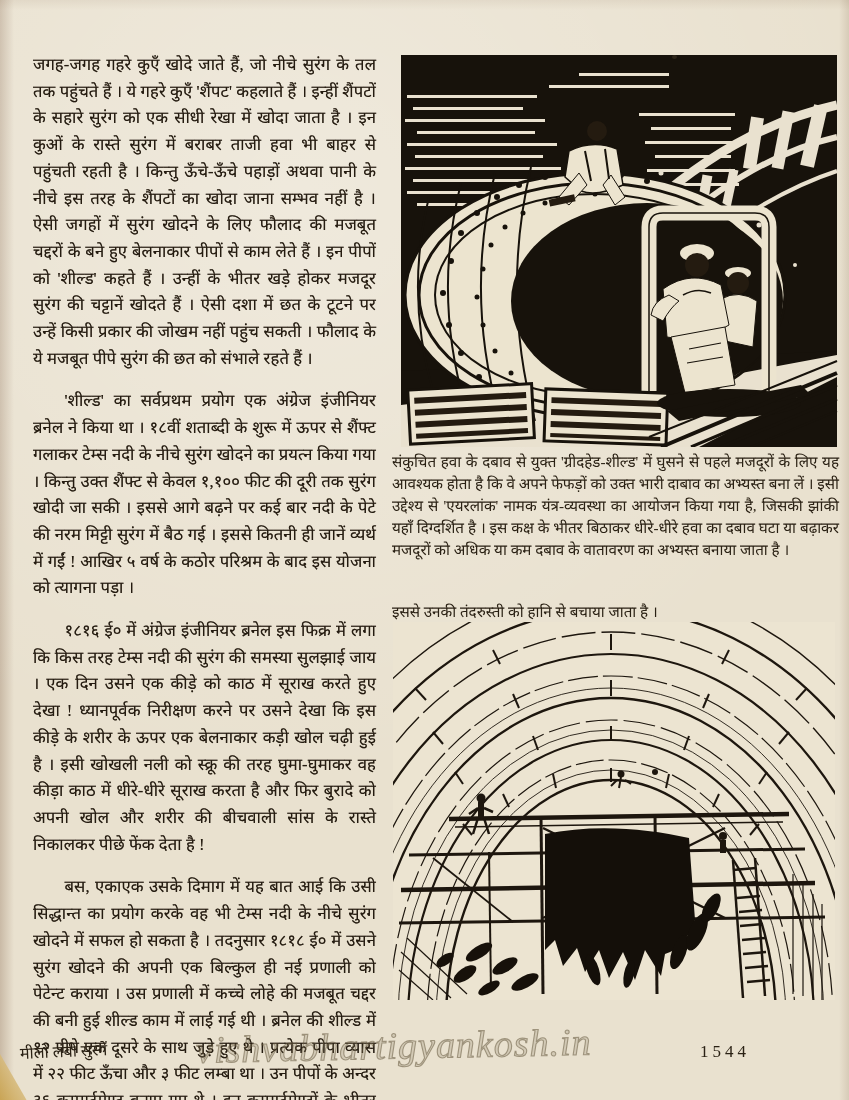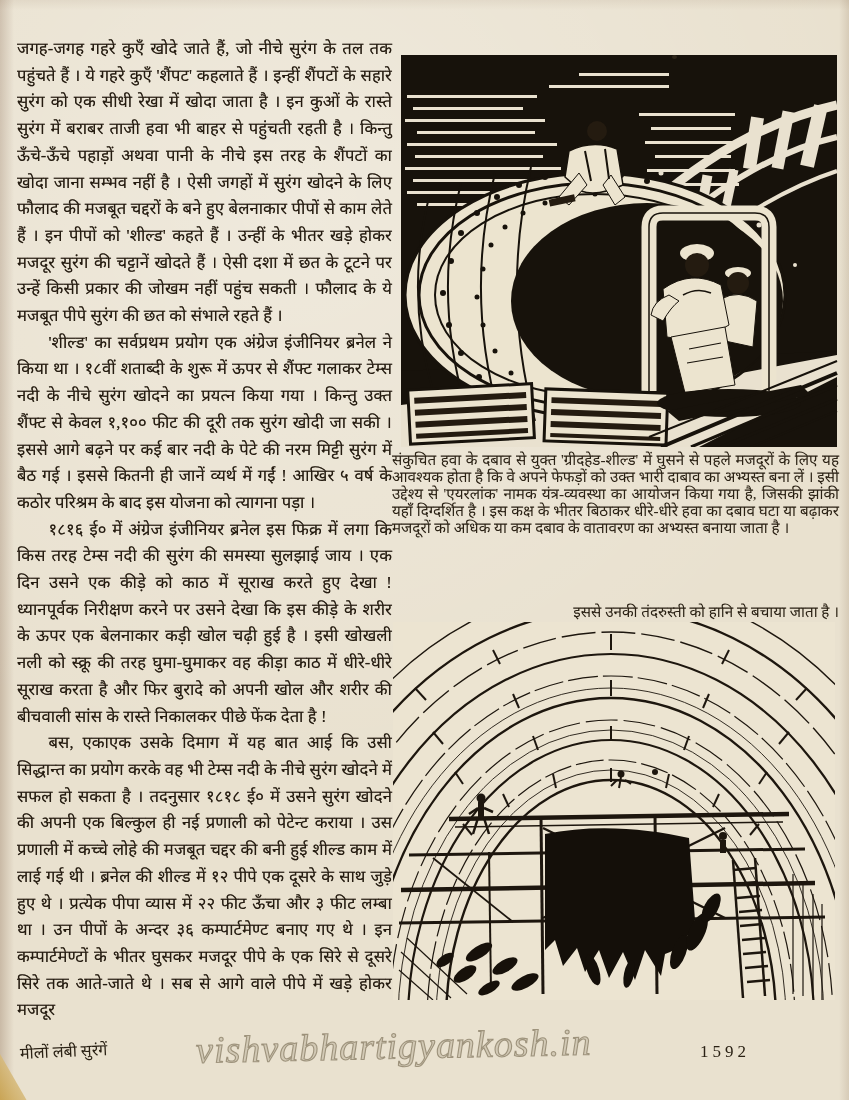--- a/index.html
+++ b/index.html
@@ -26,33 +26,33 @@
   }
   .speck{position:absolute;border-radius:50%;background:#2e261a;}
 
   
   .body-col{
     position:absolute;left:17px;top:36px;width:375px;
     font-size:16.6px;line-height:26.7px;text-align:justify;
     color:#241b10;letter-spacing:.1px;
     text-shadow:0 0 .4px rgba(36,27,16,.55);
   }
-  .body-col p{margin:0;}
+  .body-col p{margin:16px;}
   .body-col p.indent{text-indent:1.9em;}
 
   
   .fig1{position:absolute;left:399px;top:55px;width:440px;height:392px;}
   .caption1{
     position:absolute;left:392px;top:451px;width:447px;
-    font-size:15.2px;line-height:17px;text-align:justify;
+    font-size:15.2px;line-height:22px;text-align:justify;
     color:#2a2114;
   }
   .caption1-last{
     position:absolute;left:392px;top:603px;width:447px;
-    font-size:15.2px;line-height:18.9px;text-align:right;color:#2a2114;
+    font-size:15.2px;line-height:18.9px;text-align:left;color:#2a2114;
   }
   .fig2{position:absolute;left:393px;top:622px;width:442px;height:378px;}
   .caption2{
     position:absolute;left:385px;top:1002px;width:455px;
     font-size:15.4px;text-align:center;color:#2a2114;
   }
 
   
   .running-title{
     position:absolute;left:20px;top:1040px;font-size:16px;color:#2a2114;
@@ -340,17 +340,17 @@
         <circle cx="228" cy="152" r="3.5"></circle>
           <path d="M228,155 L226,166 M224,158 L218,164 M232,158 L238,162" stroke="#1d160e" stroke-width="2"></path>
         <circle cx="262" cy="150" r="3"></circle>
       </g>
     </svg>
   </div>
 
 
   <div class="running-title">मीलों लंबी सुरंगें</div>
   <div class="watermark">vishvabhartigyankosh.in</div>
-  <div class="page-number">1592</div>
+  <div class="page-number">1544</div>
 
   <div class="speck" style="left:672px;top:55px;width:5px;height:4px;"></div>
   <div class="corner-sliver"></div>
 </div>
 
 </body></html>

